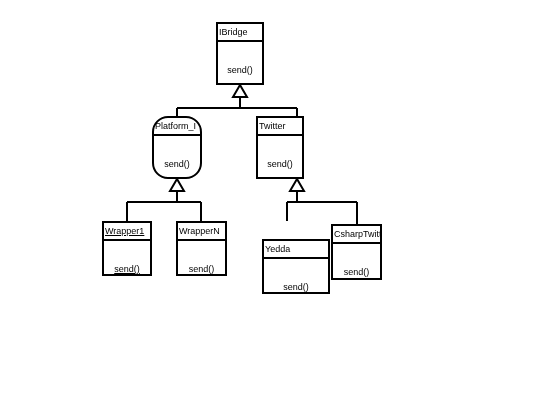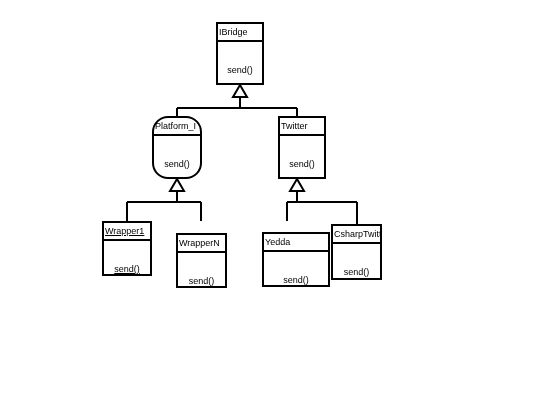--- a/index.html
+++ b/index.html
@@ -93,42 +93,42 @@
     </div>
   </div>
 
   <div class="uml-class" style="left:152px; top:116px; width:50px; height:63px;border-radius:16px;">
     <div class="uml-name">Platform_I</div>
     <div class="uml-members">
       <div class="uml-member">send()</div>
     </div>
   </div>
 
-  <div class="uml-class" style="left:278px; top:116px; width:48px; height:63px;">
+  <div class="uml-class" style="left:256px; top:116px; width:48px; height:63px;">
     <div class="uml-name">Twitter</div>
     <div class="uml-members">
       <div class="uml-member">send()</div>
     </div>
   </div>
 
   <div class="uml-class" style="left:102px; top:221px; width:50px; height:55px;text-decoration:underline;">
     <div class="uml-name">Wrapper1</div>
     <div class="uml-members">
       <div class="uml-member">send()</div>
     </div>
   </div>
 
-  <div class="uml-class" style="left:176px; top:233px; width:51px; height:55px;">
+  <div class="uml-class" style="left:176px; top:221px; width:51px; height:55px;">
     <div class="uml-name">WrapperN</div>
     <div class="uml-members">
       <div class="uml-member">send()</div>
     </div>
   </div>
 
-  <div class="uml-class" style="left:262px; top:232px; width:68px; height:55px;">
+  <div class="uml-class" style="left:262px; top:239px; width:68px; height:55px;">
     <div class="uml-name">Yedda</div>
     <div class="uml-members">
       <div class="uml-member">send()</div>
     </div>
   </div>
 
   <div class="uml-class" style="left:331px; top:224px; width:51px; height:56px;">
     <div class="uml-name">CsharpTwitt</div>
     <div class="uml-members">
       <div class="uml-member">send()</div>

